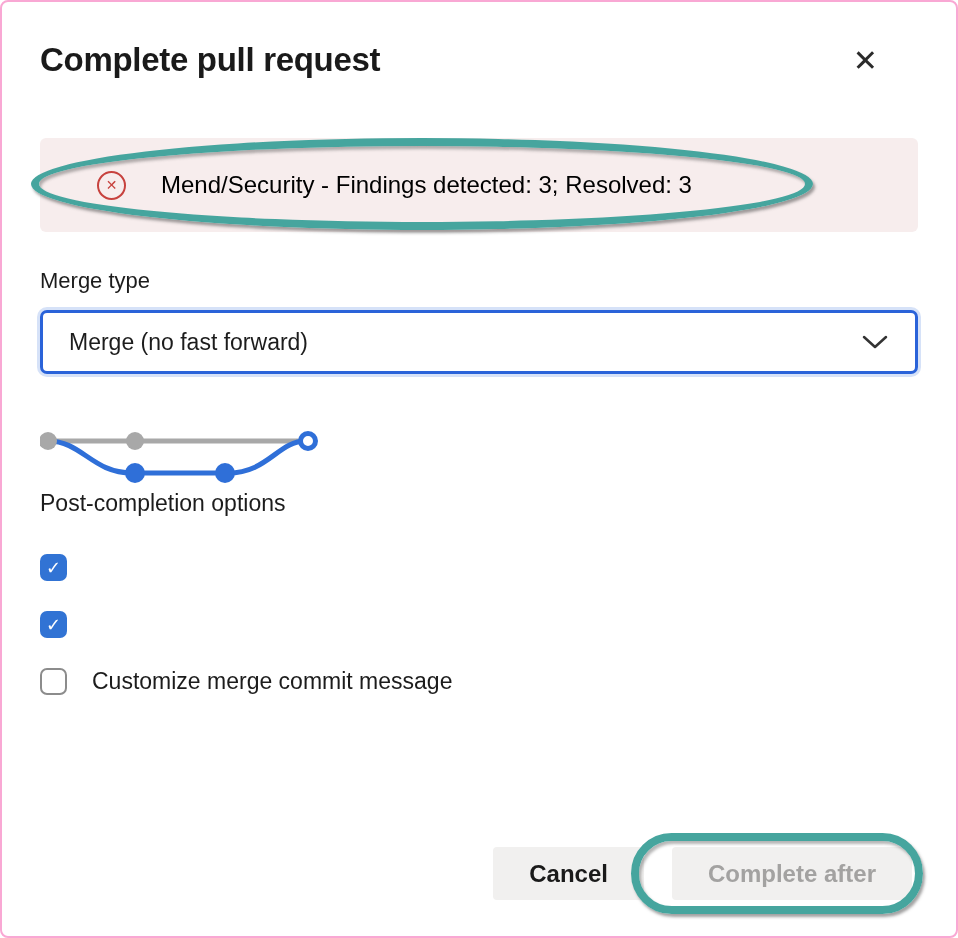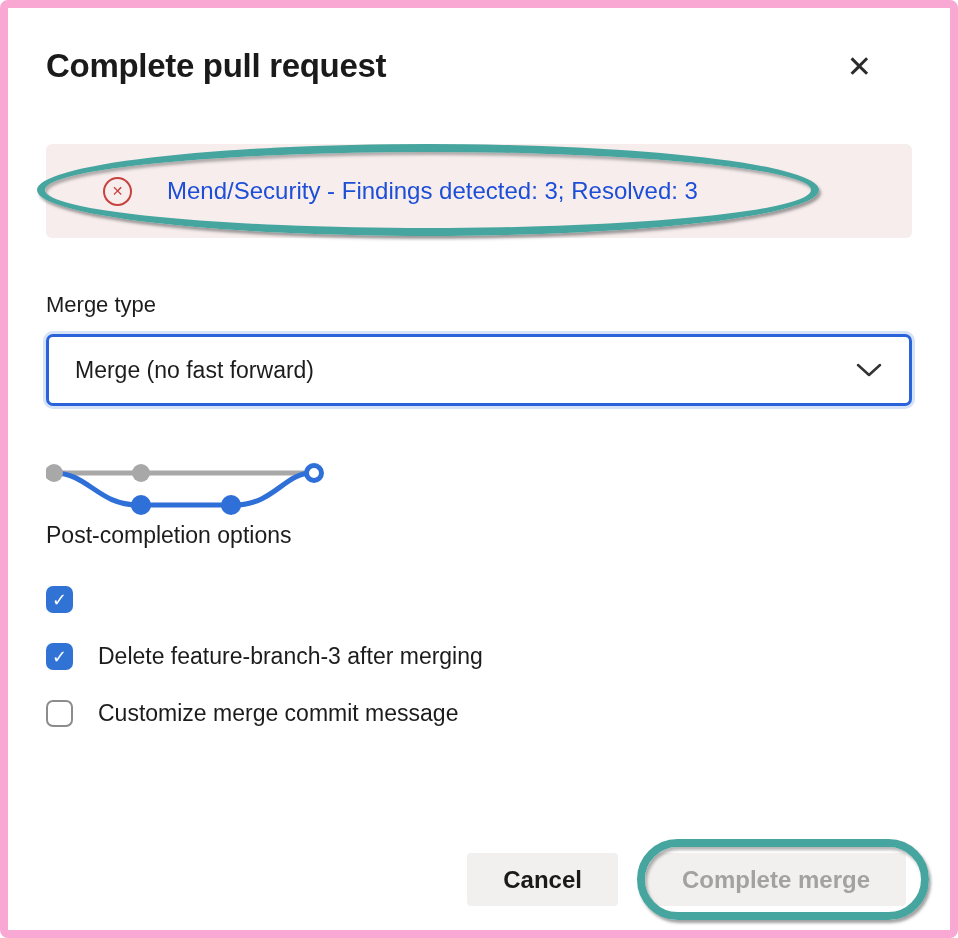--- a/index.html
+++ b/index.html
@@ -6,46 +6,46 @@
     --accent-blue:#2a63d9; --focus-halo:#d6e2f8; --checkbox-blue:#3173d4;
     --banner-bg:#f7eded; --error-red:#c7423e; --annotation-teal:#46a59e;
     --diagram-gray:#a8a8a8; --diagram-blue:#2f6fd8; --button-bg:#f1f0ef;
     --disabled-text:#a3a2a1; --text-dark:#1b1b1b;
   }
   *{box-sizing:border-box;margin:0;padding:0;}
   html,body{background:#fff;}
   body{font-family:"Liberation Sans","DejaVu Sans",sans-serif;color:var(--text-dark);}
   .frame{
     position:relative;width:958px;height:938px;background:#fff;
-    border:8px solid #f9a8d4;border-radius:8px;overflow:hidden;
+    border:2px solid #f9a8d4;border-radius:8px;overflow:hidden;
   }
   .content{padding:0 38px;}
   
   .header{display:flex;justify-content:space-between;align-items:flex-start;margin-top:36px;}
   .title{font-size:33px;font-weight:700;line-height:44px;letter-spacing:-0.3px;color:#1a1a1a;}
   .close-btn{
     background:none;border:none;cursor:pointer;color:#2b2b2b;
     font-size:30px;font-weight:300;line-height:30px;margin:8px 40px 0 0;
     font-family:"Liberation Sans","DejaVu Sans",sans-serif;
   }
   
   .banner{
     margin-top:56px;height:94px;background:var(--banner-bg);border-radius:6px;
     display:flex;align-items:center;padding-left:57px;gap:35px;
   }
   .error-icon{
     width:29px;height:29px;border:2.5px solid var(--error-red);border-radius:50%;
     color:var(--error-red);display:flex;align-items:center;justify-content:center;
     font-size:14px;flex:0 0 auto;
   }
-  .banner-text{font-size:24px;color:#1d4ed8;}
+  .banner-text{font-size:24px;color:#000000;}
   
-  .field-label{margin-top:54px;font-size:22px;line-height:26px;color:#1c1c1c;}
+  .field-label{margin-top:36px;font-size:22px;line-height:26px;color:#1c1c1c;}
   .dropdown{
-    margin-top:16px;height:72px;border:3px solid var(--accent-blue);border-radius:7px;
+    margin-top:16px;height:64px;border:3px solid var(--accent-blue);border-radius:7px;
     background:#fff;box-shadow:0 0 0 3px var(--focus-halo);
     display:flex;align-items:center;justify-content:space-between;
     padding:0 26px;cursor:pointer;
   }
   .dropdown-value{font-size:23px;color:#1c1c1c;}
   .chevron{display:flex;align-items:center;}
   
   .diagram{margin-top:54px;height:58px;}
   .diagram .gray-line{stroke:var(--diagram-gray);stroke-width:5;}
   .diagram .blue-path{stroke:var(--diagram-blue);stroke-width:5;fill:none;}
@@ -124,32 +124,31 @@
     <div class="options">
       <div class="option-row">
         <span class="checkbox checked">
           <span class="check">✓</span>
         </span>
       </div>
       <div class="option-row">
         <span class="checkbox checked">
           <span class="check">✓</span>
         </span>
-        <span class="option-label">Delete feature-branch-3 after merging</span>
       </div>
       <div class="option-row">
         <span class="checkbox">
           
         </span>
         <span class="option-label">Customize merge commit message</span>
       </div>
     </div>
 
   </div>
 
   <div class="footer">
     <button class="btn btn-cancel">Cancel</button>
-    <button class="btn btn-complete" disabled="">Complete merge</button>
+    <button class="btn btn-complete" disabled="">Complete after</button>
   </div>
 
   <div class="annot annot-banner"></div>
   <div class="annot annot-button"></div>
 </div>
 
 </body></html>

